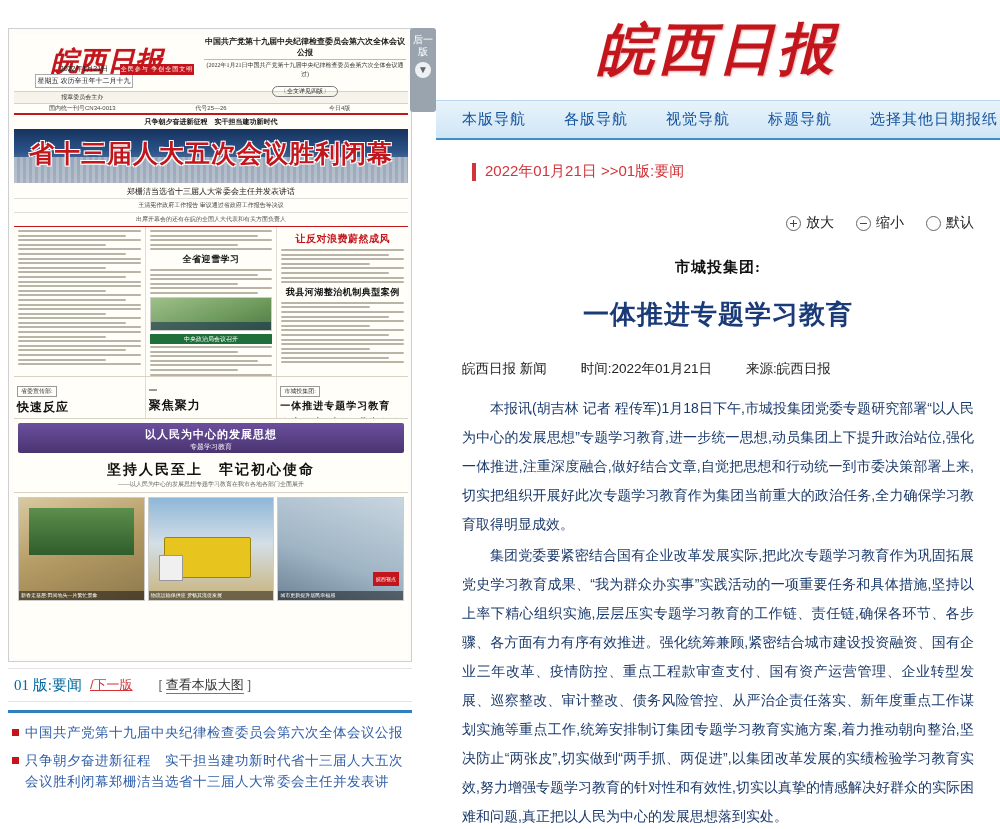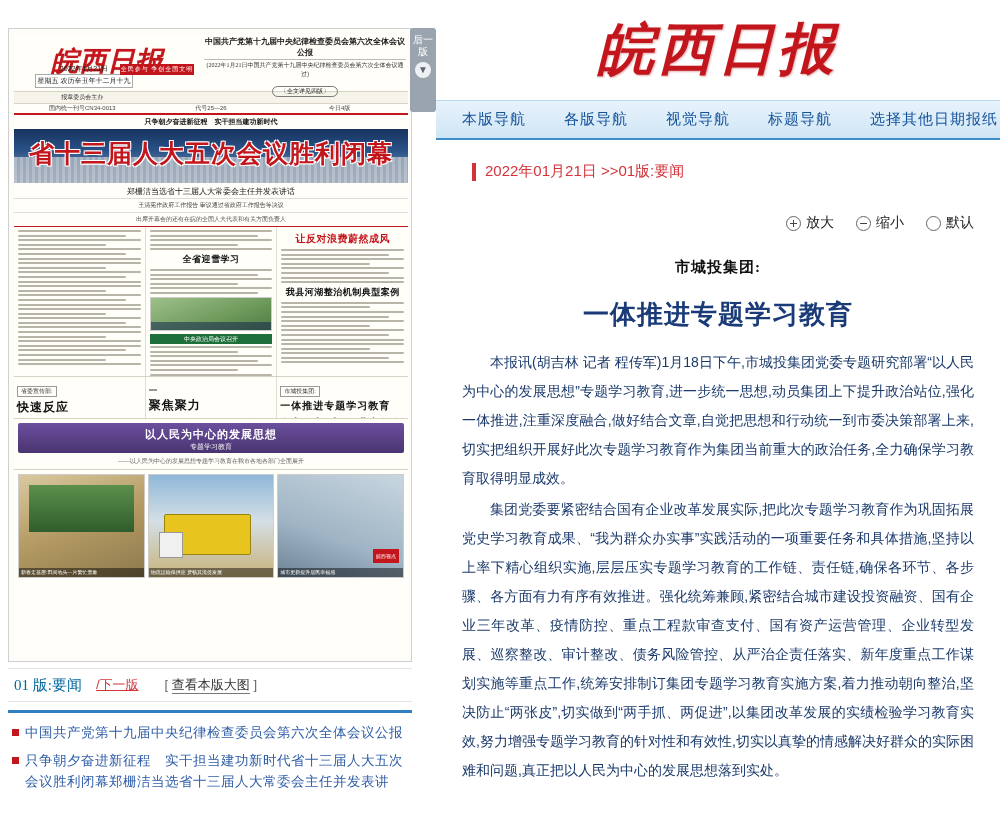--- a/index.html
+++ b/index.html
@@ -370,21 +370,21 @@
     align-items: center;
     padding: 0 6px;
     background: #fff;
   }
   .lf-page {
     font-size: 15px; color: #0369a1;
     font-family: "Liberation Serif", serif;
   }
   .lf-next {
     font-size: 13px; color: #d2343a;
-    margin-left: 14px;
+    margin-left: 8px;
     text-decoration: underline;
     cursor: pointer;
   }
   .lf-view {
     margin-left: 26px;
     font-size: 13px; color: #333;
   }
   .lf-view .brk { color: #666; }
   .lf-view .lnk {
     border-bottom: 1px solid #777;
@@ -676,20 +676,21 @@
             <span class="np-tag">市城投集团:</span>
             <div class="np-bt sm">一体推进专题学习教育</div>
             <div class="np-bt sm" style="margin-top:3px;">金寨供电“出征”北京冬奥会</div>
           </div>
         </div>
 
         <div class="np-purple">
           <div class="p1">以人民为中心的发展思想</div>
           <div class="p2">专题学习教育</div>
         </div>
+        <div class="np-redline">坚持人民至上　牢记初心使命</div>
         <div class="np-redline-sub">——以人民为中心的发展思想专题学习教育在我市各地各部门全面展开</div>
 
         <div class="np-bottom">
           <div class="ph ph1">
             <div class="ph-green"></div>
             <div class="ph-cap">新春走基层:田间地头一片繁忙景象</div>
           </div>
           <div class="ph ph2">
             <div class="ph-truck"></div>
             <div class="ph-cap">物流运输保供应 货畅其流促发展</div>
@@ -762,20 +763,25 @@
       </div>
       <div class="zoom-btn">
         <span class="zoom-ico"></span>
         <span>默认</span>
       </div>
     </div>
 
     <div class="art-kicker">市城投集团:</div>
     <div class="art-title">一体推进专题学习教育</div>
 
+    <div class="art-meta">
+      <span>皖西日报 新闻</span>
+      <span>时间:2022年01月21日</span>
+      <span>来源:皖西日报</span>
+    </div>
 
     <div class="art-body">
       <p>本报讯(胡吉林 记者 程传军)1月18日下午,市城投集团党委专题研究部署“以人民为中心的发展思想”专题学习教育,进一步统一思想,动员集团上下提升政治站位,强化一体推进,注重深度融合,做好结合文章,自觉把思想和行动统一到市委决策部署上来,切实把组织开展好此次专题学习教育作为集团当前重大的政治任务,全力确保学习教育取得明显成效。</p>
       <p>集团党委要紧密结合国有企业改革发展实际,把此次专题学习教育作为巩固拓展党史学习教育成果、“我为群众办实事”实践活动的一项重要任务和具体措施,坚持以上率下精心组织实施,层层压实专题学习教育的工作链、责任链,确保各环节、各步骤、各方面有力有序有效推进。强化统筹兼顾,紧密结合城市建设投资融资、国有企业三年改革、疫情防控、重点工程款审查支付、国有资产运营管理、企业转型发展、巡察整改、审计整改、债务风险管控、从严治企责任落实、新年度重点工作谋划实施等重点工作,统筹安排制订集团专题学习教育实施方案,着力推动朝向整治,坚决防止“两张皮”,切实做到“两手抓、两促进”,以集团改革发展的实绩检验学习教育实效,努力增强专题学习教育的针对性和有效性,切实以真挚的情感解决好群众的实际困难和问题,真正把以人民为中心的发展思想落到实处。</p>
     </div>
   </div>
 
 </div>
 
 </body></html>

